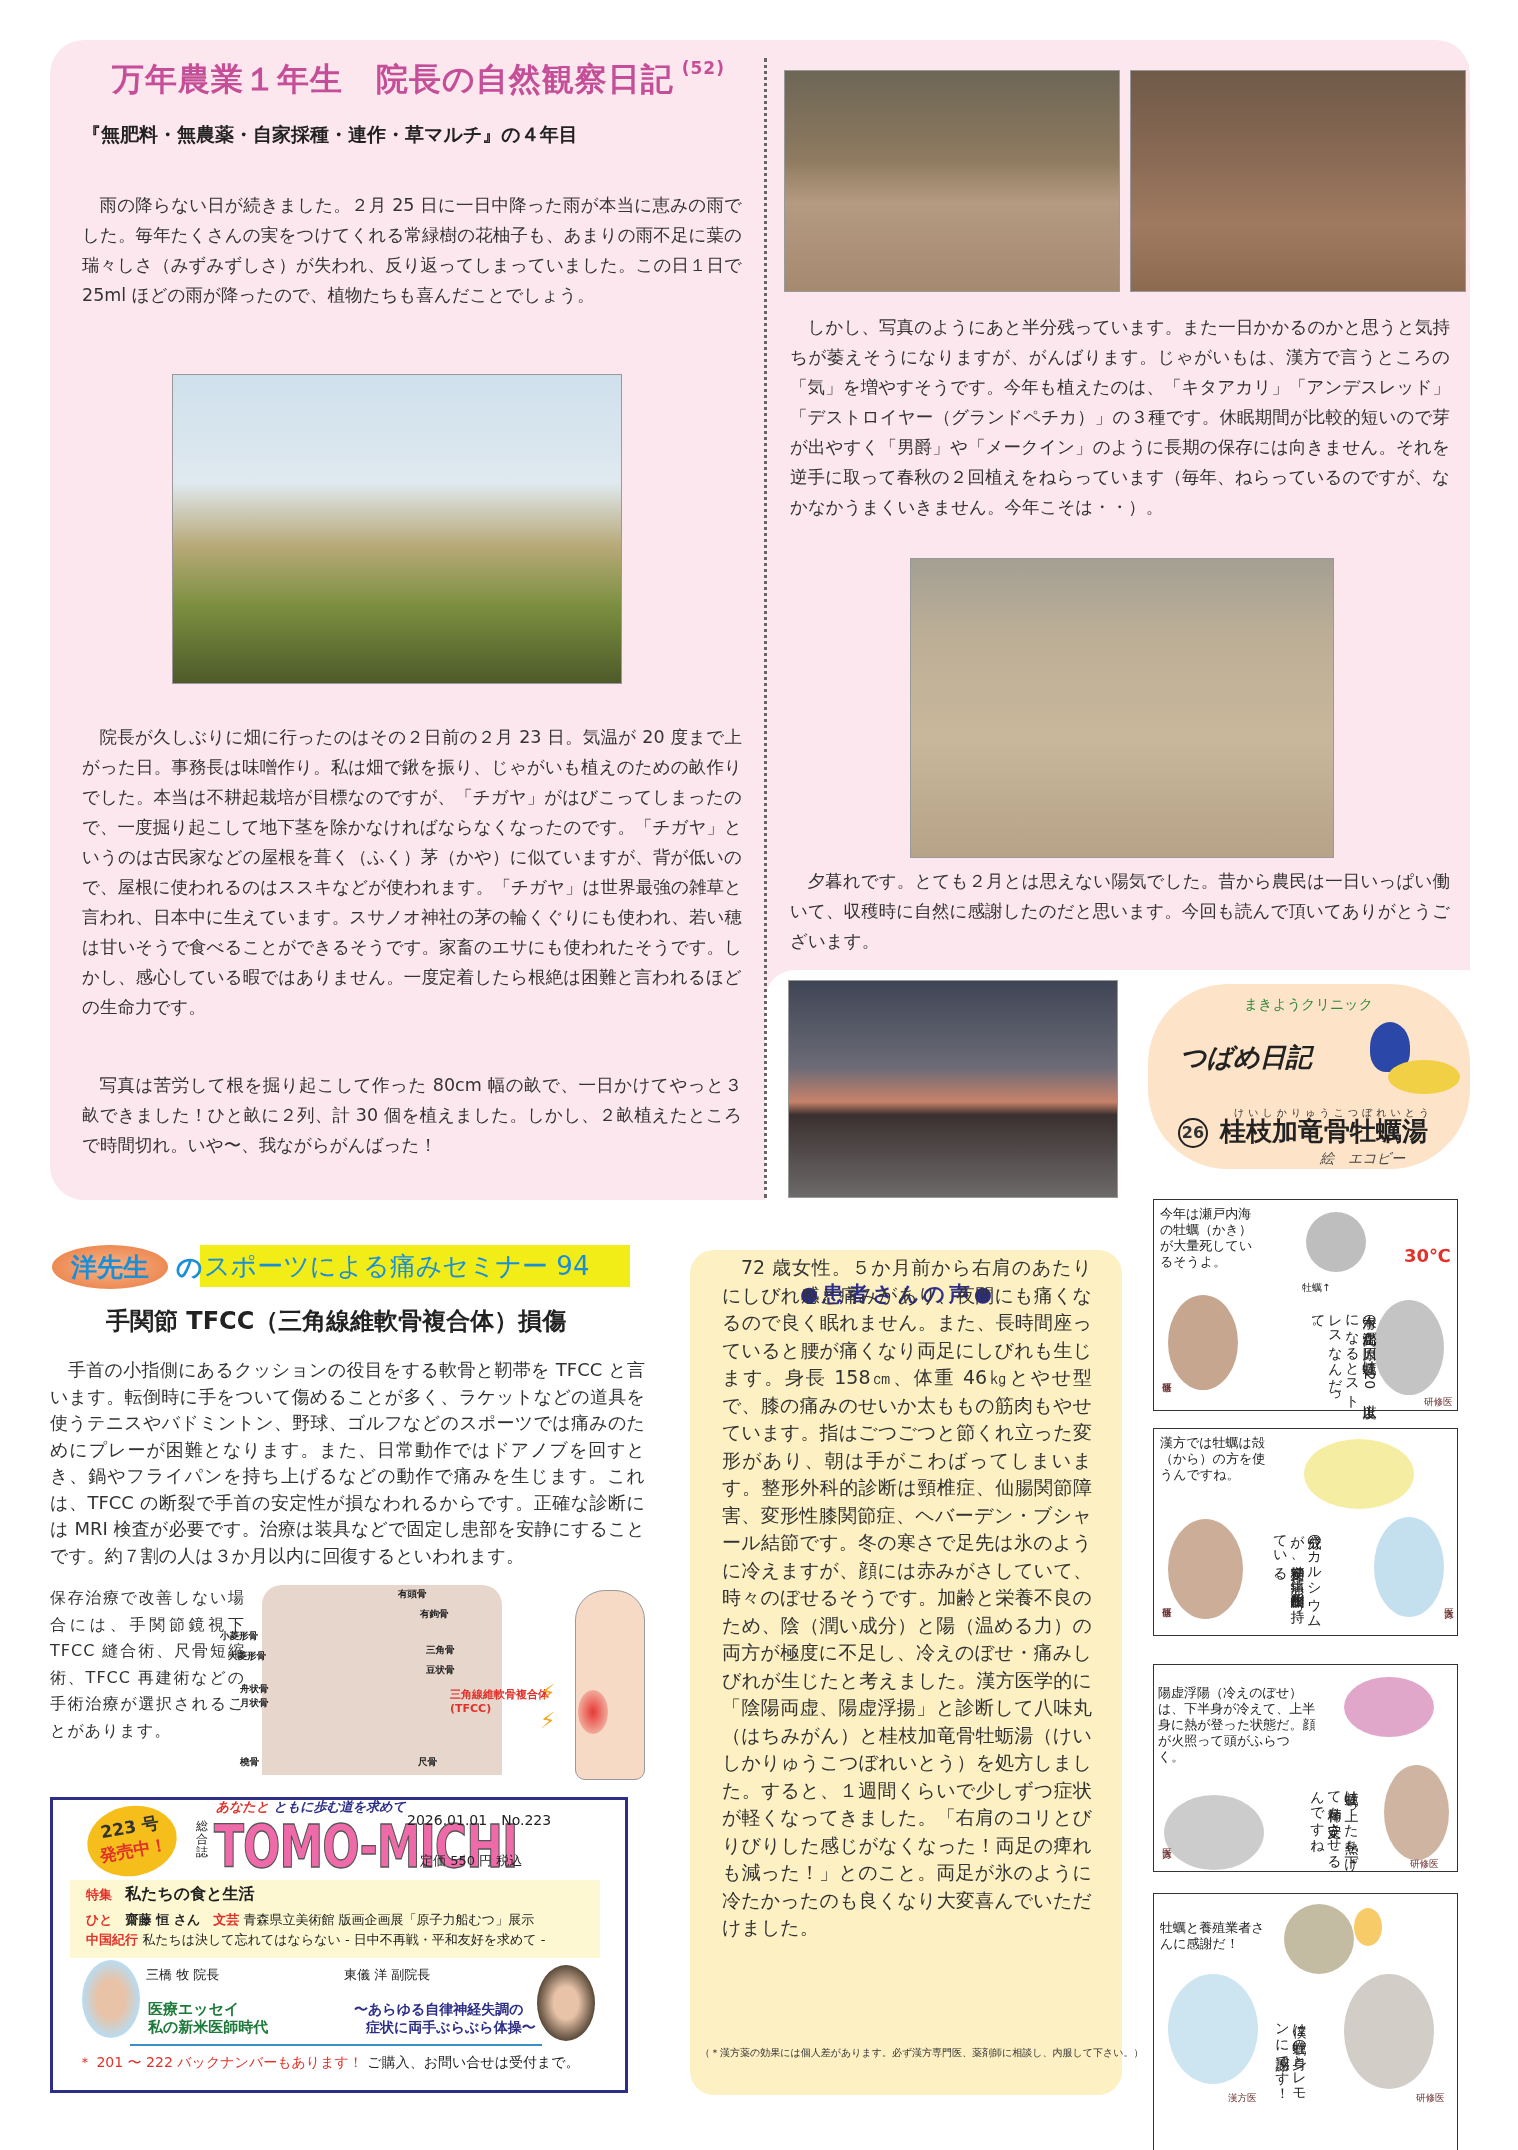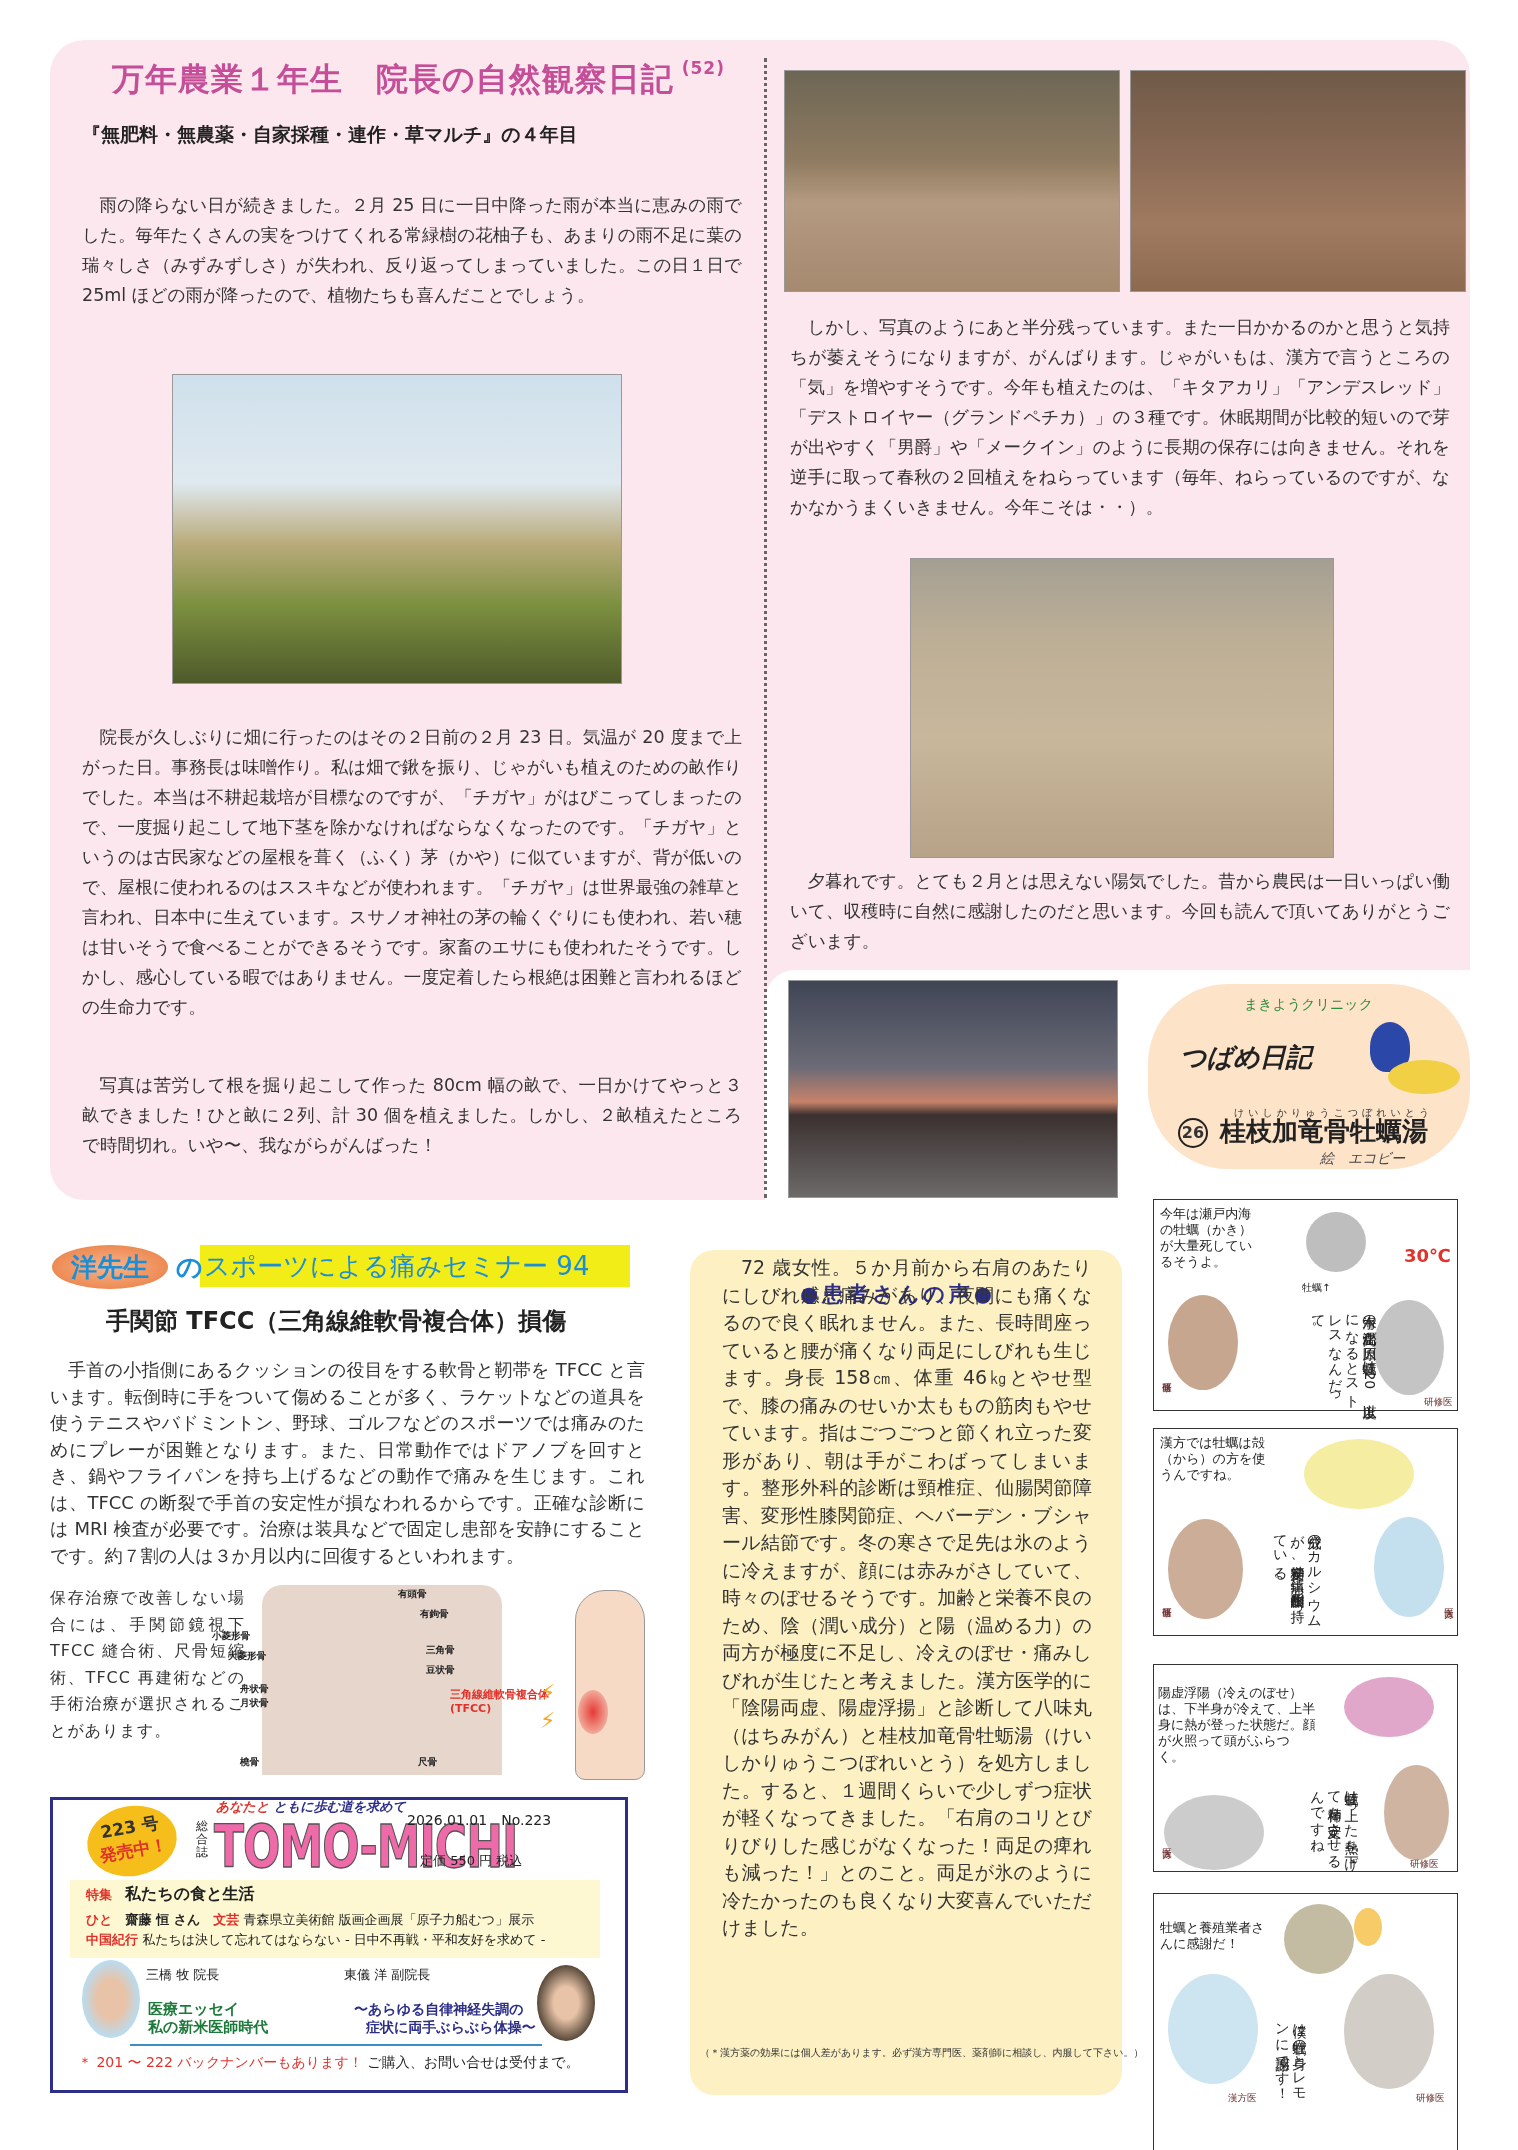--- a/index.html
+++ b/index.html
@@ -107,21 +107,21 @@
 <div class="seminar-bar">スポーツによる痛みセミナー 94</div>
 <div class="seminar-badge">洋先生</div>
 <div class="seminar-no">の</div>
 <div class="tfcc-title">手関節 TFCC（三角線維軟骨複合体）損傷</div>
 <div class="para" style="left:50px;top:1357px;width:595px;font-size:18px;line-height:26.5px">手首の小指側にあるクッションの役目をする軟骨と靭帯を TFCC と言います。転倒時に手をついて傷めることが多く、ラケットなどの道具を使うテニスやバドミントン、野球、ゴルフなどのスポーツでは痛みのためにプレーが困難となります。また、日常動作ではドアノブを回すとき、鍋やフライパンを持ち上げるなどの動作で痛みを生じます。これは、TFCC の断裂で手首の安定性が損なわれるからです。正確な診断には MRI 検査が必要です。治療は装具などで固定し患部を安静にすることです。約７割の人は３か月以内に回復するといわれます。</div>
 <div class="para" style="left:50px;top:1585px;width:195px;font-size:16px;line-height:26.5px;text-indent:0;letter-spacing:1px">保存治療で改善しない場合には、手関節鏡視下 TFCC 縫合術、尺骨短縮術、TFCC 再建術などの手術治療が選択されることがあります。</div>
 
 <div class="wrist"></div>
 <div class="wrist-lbl" style="left:398px;top:1588px">有頭骨</div>
 <div class="wrist-lbl" style="left:420px;top:1608px">有鉤骨</div>
-<div class="wrist-lbl" style="left:212px;top:1630px">小菱形骨</div>
+<div class="wrist-lbl" style="left:220px;top:1630px">小菱形骨</div>
 <div class="wrist-lbl" style="left:228px;top:1650px">大菱形骨</div>
 <div class="wrist-lbl" style="left:426px;top:1644px">三角骨</div>
 <div class="wrist-lbl" style="left:426px;top:1664px">豆状骨</div>
 <div class="wrist-lbl" style="left:240px;top:1683px">舟状骨</div>
 <div class="wrist-lbl" style="left:240px;top:1697px">月状骨</div>
 <div class="wrist-lbl" style="left:240px;top:1756px">橈骨</div>
 <div class="wrist-lbl" style="left:418px;top:1756px">尺骨</div>
 <div class="tfcc-red"><span>三角線維軟骨複合体</span><br><span>(TFCC)</span></div>
 <div class="hand"></div>
 <div class="hand-glow"></div>

